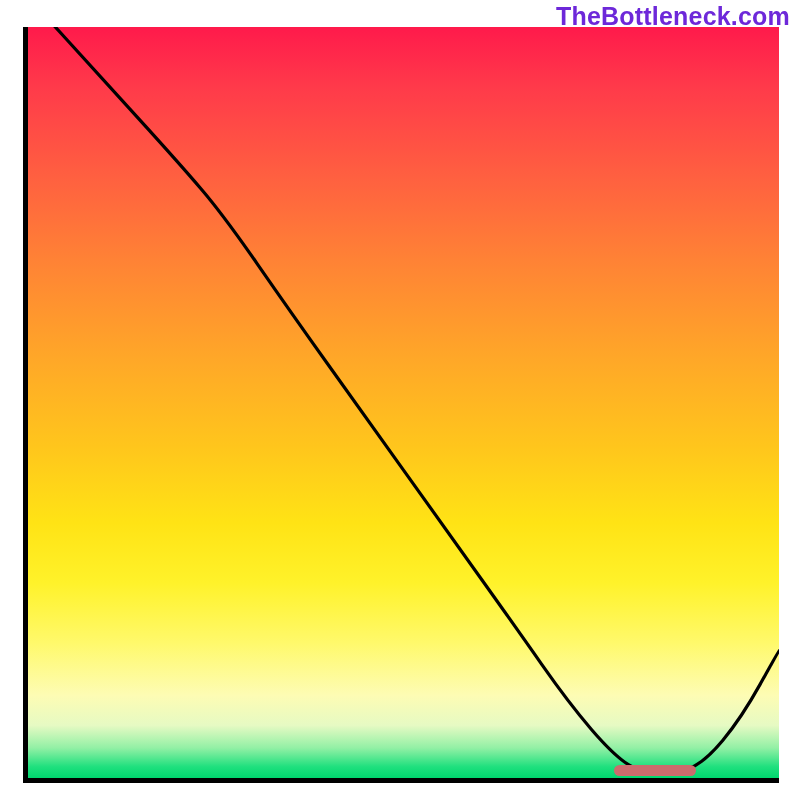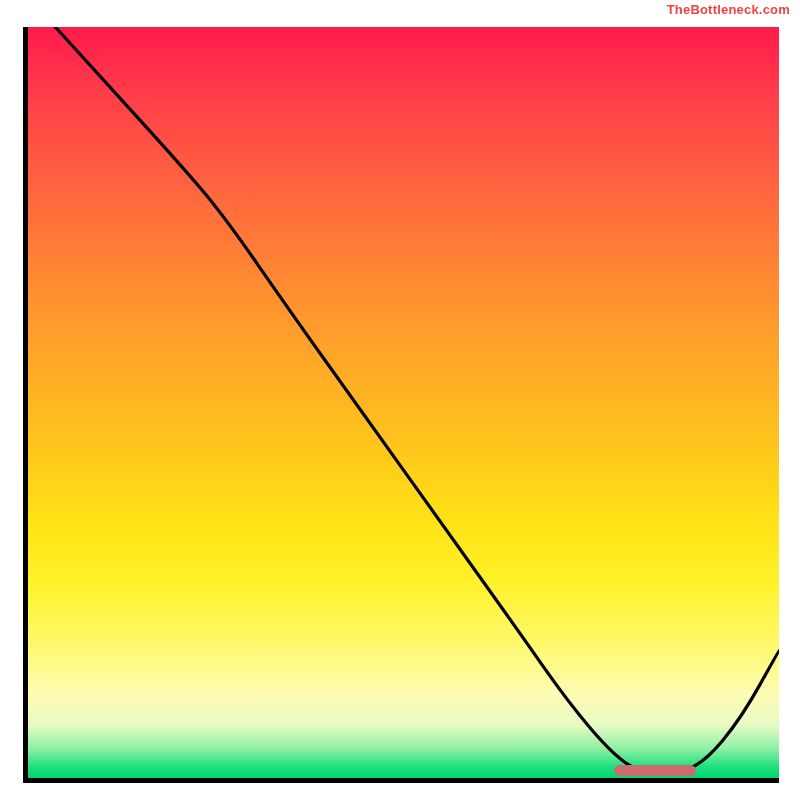--- a/index.html
+++ b/index.html
@@ -12,23 +12,23 @@
   }
   .container {
     position: relative;
     width: 800px;
     height: 800px;
   }
   .watermark {
     position: absolute;
     top: 2px;
     right: 10px;
-    font-size: 13px;
+    font-size: 25px;
     font-weight: 600;
-    color: #ef4444;
+    color: #6d28d9;
     letter-spacing: 0.2px;
   }
   .plot-frame {
     position: absolute;
     left: 23px;
     top: 27px;
     width: 756px;
     height: 756px;
     box-sizing: border-box;
     border-left: 5px solid #000;

